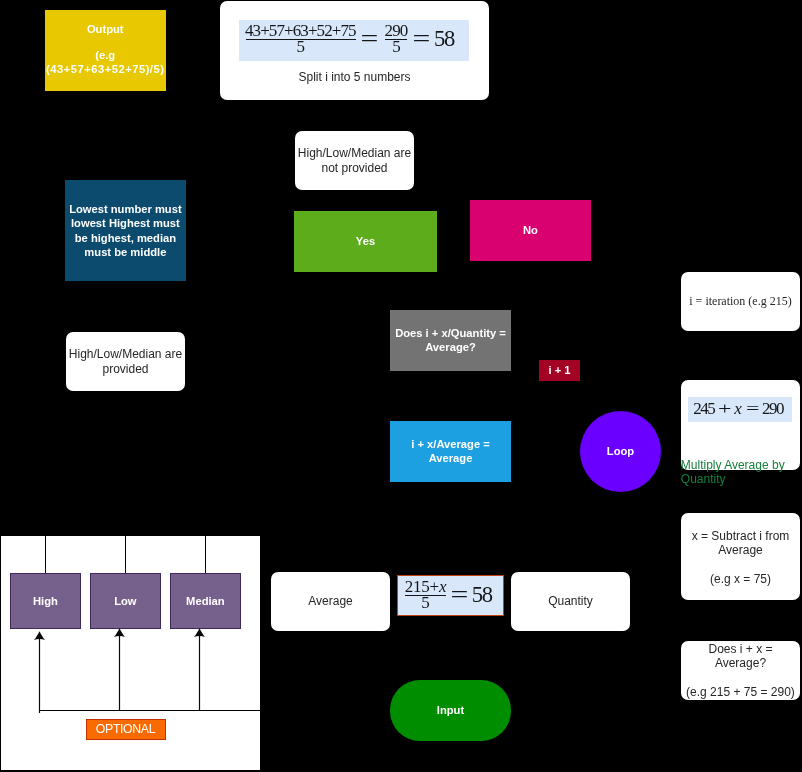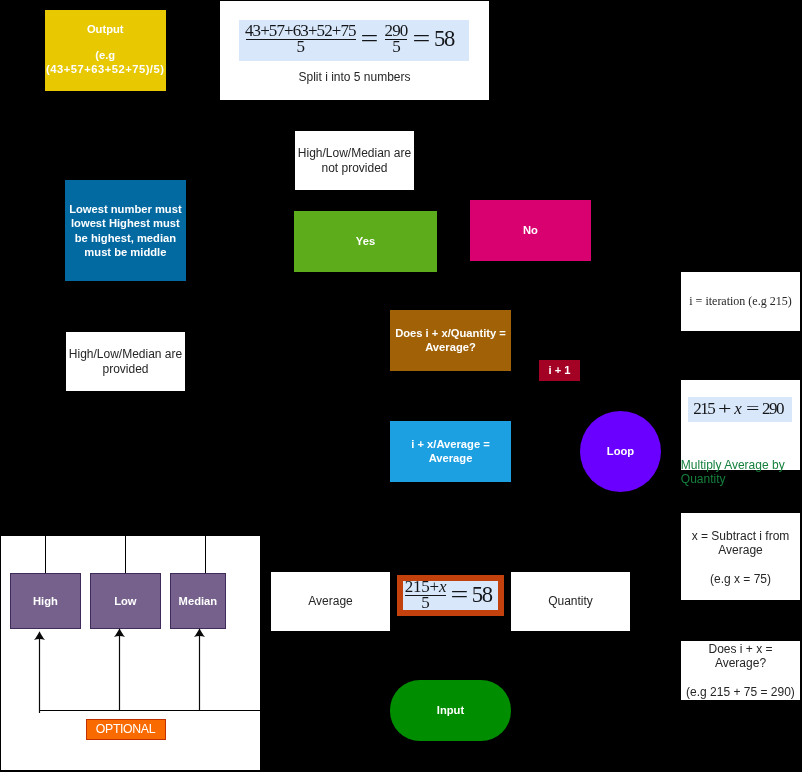--- a/index.html
+++ b/index.html
@@ -11,21 +11,21 @@
   #canvas{position:relative;width:802px;height:772px;background:#000;}
 
   .node{position:absolute;box-sizing:border-box;display:flex;align-items:center;
         justify-content:flex-start;text-align:center;}
   .node > .lbl{display:block;width:100%;}
 
   
   .solid{color:#ffffff;font-weight:bold;font-size:11.2px;line-height:13.3px;}
 
   
-  .card{background:#ffffff;color:#262626;font-size:12px;line-height:14.4px;}
+  .card{background:#ffffff;color:#262626;font-size:12px;line-height:14.4px;border-radius:7px;}
 
   
   .mathchip{position:absolute;box-sizing:border-box;background:#d8e8fa;
             display:flex;align-items:center;justify-content:center;
             font-family:"Liberation Serif", serif;color:#15161a;}
 
   
   .mrow{display:flex;align-items:center;justify-content:center;white-space:nowrap;
         position:relative;}
   .frac{display:inline-flex;flex-direction:column;align-items:stretch;
@@ -52,65 +52,65 @@
   #m-split .f-big .num{letter-spacing:-0.9px;text-indent:-0.9px;}
   #m-split .f-sm .num{letter-spacing:-0.9px;text-indent:-0.9px;}
   #m-split .num{line-height:13.4px;padding-bottom:1.4px;}
   #m-split .den{line-height:13.4px;padding-top:0px;}
   #m-split .sp1{margin:0 10px 0 7px;}
   #m-split .sp2{margin:0 7px 0 8px;}
   #m-split .res{line-height:18px;letter-spacing:-1.2px;text-indent:-1.2px;}
   #m-split .mrow{left:-4.0px;top:-1.7px;}
   #t-split{position:absolute;left:220px;top:70px;width:269px;text-align:center;
            font-size:12px;color:#262626;line-height:14.4px;}
-  #n-rules{left:64.8px;top:180px;width:121.2px;height:101px;background:#0369a1;
+  #n-rules{left:64.8px;top:180px;width:121.2px;height:101px;background:#0c4a6e;
            line-height:14.1px;}
   #n-notprov{left:295px;top:131px;width:119px;height:59px;}
   #n-prov{left:66px;top:332px;width:119px;height:59px;}
   #n-yes{left:294px;top:211px;width:143px;height:61px;background:#5cac1b;}
   #n-no{left:470px;top:200px;width:121px;height:61px;background:#d90070;}
-  #n-decision{left:390px;top:310px;width:121px;height:61px;background:#a16207;}
+  #n-decision{left:390px;top:310px;width:121px;height:61px;background:#737373;}
   #n-inc{left:539px;top:360px;width:41px;height:21px;background:#a40225;}
   #n-assign{left:390px;top:421px;width:121px;height:61px;background:#1da0e1;}
   #n-loop{left:580px;top:411px;width:81px;height:81px;border-radius:50%;background:#6a00ff;}
   #n-iter{left:680.8px;top:271.8px;width:119.4px;height:59.4px;font-family:Liberation Serif, serif;}
   #n-mult{left:680.8px;top:380px;width:119.4px;height:89.8px;}
   #m-mult{left:687.3px;top:395.5px;width:106px;height:27.7px;font-size:17px;
           border:1px solid #fff;}
   #m-mult .op{letter-spacing:-1.5px;text-indent:-1.5px;}
   #m-mult .pl{margin:0 4.5px 0 6px;letter-spacing:0;text-indent:0;}
   #m-mult .xv{margin:0 0px;letter-spacing:0;text-indent:0;}
   #m-mult .eq{margin:0 5.5px 0 6.5px;letter-spacing:0;text-indent:0;}
   #m-mult .mrow{position:relative;top:-0.5px;left:-1.5px;}
   #t-mult{position:absolute;left:680.8px;top:458px;width:119px;
           font-size:12px;color:#15803d;line-height:14.4px;}
   #n-sub{left:680.8px;top:512.5px;width:119.4px;height:87.7px;}
   #n-sub .lbl{position:relative;top:1.5px;}
   #n-check{left:680.8px;top:640.6px;width:119.4px;height:59.8px;}
   #n-avg{left:271px;top:572px;width:119px;height:59px;}
   #m-avg{left:396.5px;top:574.6px;width:107px;height:41.2px;font-size:22.6px;
-         border:6px solid #c2410c;}
+         border:1px solid #c2410c;}
   #m-avg .f-big{font-size:17px;}
   #m-avg .f-big .num{letter-spacing:-0.25px;text-indent:-0.25px;}
   #m-avg .num{line-height:13.4px;padding-bottom:1.4px;}
   #m-avg .den{line-height:13.4px;padding-top:0px;}
   #m-avg .sp1{margin:0 7px 0 7px;}
   #m-avg .res{line-height:18px;letter-spacing:-1.2px;text-indent:-1.2px;}
   #m-avg .mrow{left:-1.5px;top:-0.2px;}
   #n-qty{left:511px;top:572px;width:119px;height:59px;}
   #n-input{left:390px;top:680px;width:121px;height:61px;background:#008d00;border-radius:30px;}
 
   
   #panel{position:absolute;left:1px;top:536px;width:259px;height:234px;
          background:#fff;}
   .pbox{background:#76618c;border:1.3px solid #3f2b5a;color:#fff;
         font-weight:bold;font-size:11.2px;}
   #n-high{left:8.9px;top:36.6px;width:71px;height:56px;}
   #n-low{left:88.9px;top:36.6px;width:71px;height:56px;}
-  #n-median{left:168.9px;top:36.6px;width:56px;height:56px;}
+  #n-median{left:168.9px;top:36.6px;width:71px;height:56px;}
   #vl1{left:44px;top:0px;width:1px;height:37px;}
   #vl2{left:124px;top:0px;width:1px;height:37px;}
   #vl3{left:204px;top:0px;width:1px;height:37px;}
   #hl1{left:38.7px;top:173.5px;width:221px;height:1.5px;}
   #ar1{left:31.0px;top:94.7px;width:15px;height:82px;}
   #ar2{left:111.0px;top:92.0px;width:15px;height:82px;}
   #ar3{left:191.0px;top:92.0px;width:15px;height:82px;}
   #n-optional{left:84.7px;top:183.3px;width:80px;height:20.4px;background:#f96b00;
               border:1.3px solid #c33000;color:#fff;font-size:12.3px;
               letter-spacing:-0.35px;text-indent:-0.35px;}
@@ -179,21 +179,21 @@
     <span class="lbl">Loop</span>
   </div>
 
   <div class="node card" id="n-iter">
     <span class="lbl">i = iteration (e.g 215)</span>
   </div>
 
   <div class="node card" id="n-mult"></div>
   <div class="mathchip" id="m-mult">
     <span class="mrow">
-      <span class="op">215</span>
+      <span class="op">245</span>
       <span class="op pl rel">+</span>
       <span class="op ital xv">x</span>
       <span class="op eq rel">=</span>
       <span class="op">290</span>
     </span>
   </div>
   <div id="t-mult"><span>Multiply Average by</span><br><span>Quantity</span></div>
 
   <div class="node card" id="n-sub">
     <span class="lbl"><span>x = Subtract i from</span><br><span>Average</span><br><br><span>(e.g x = 75)</span></span>

